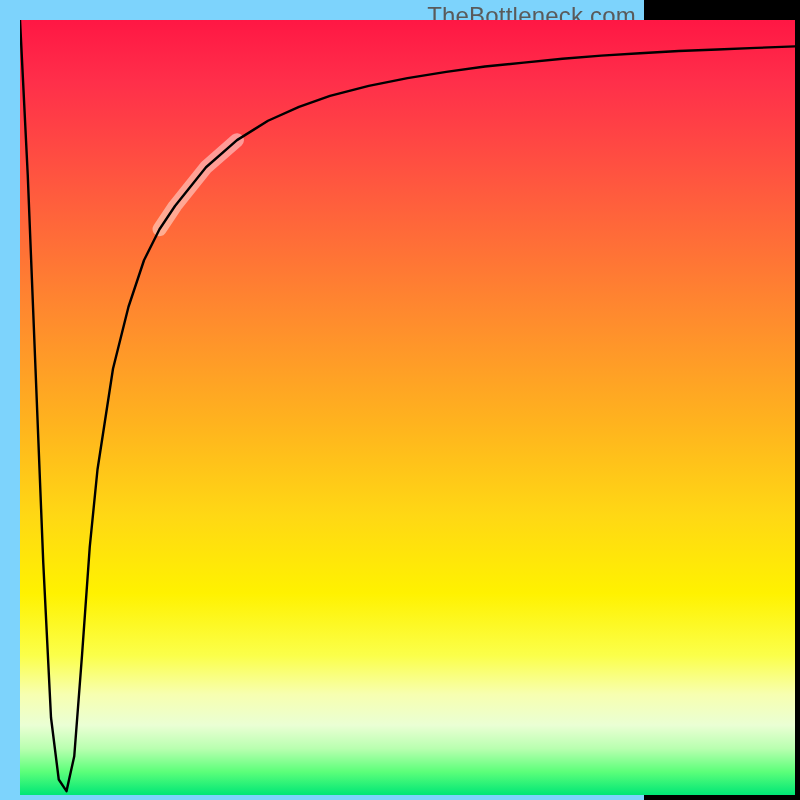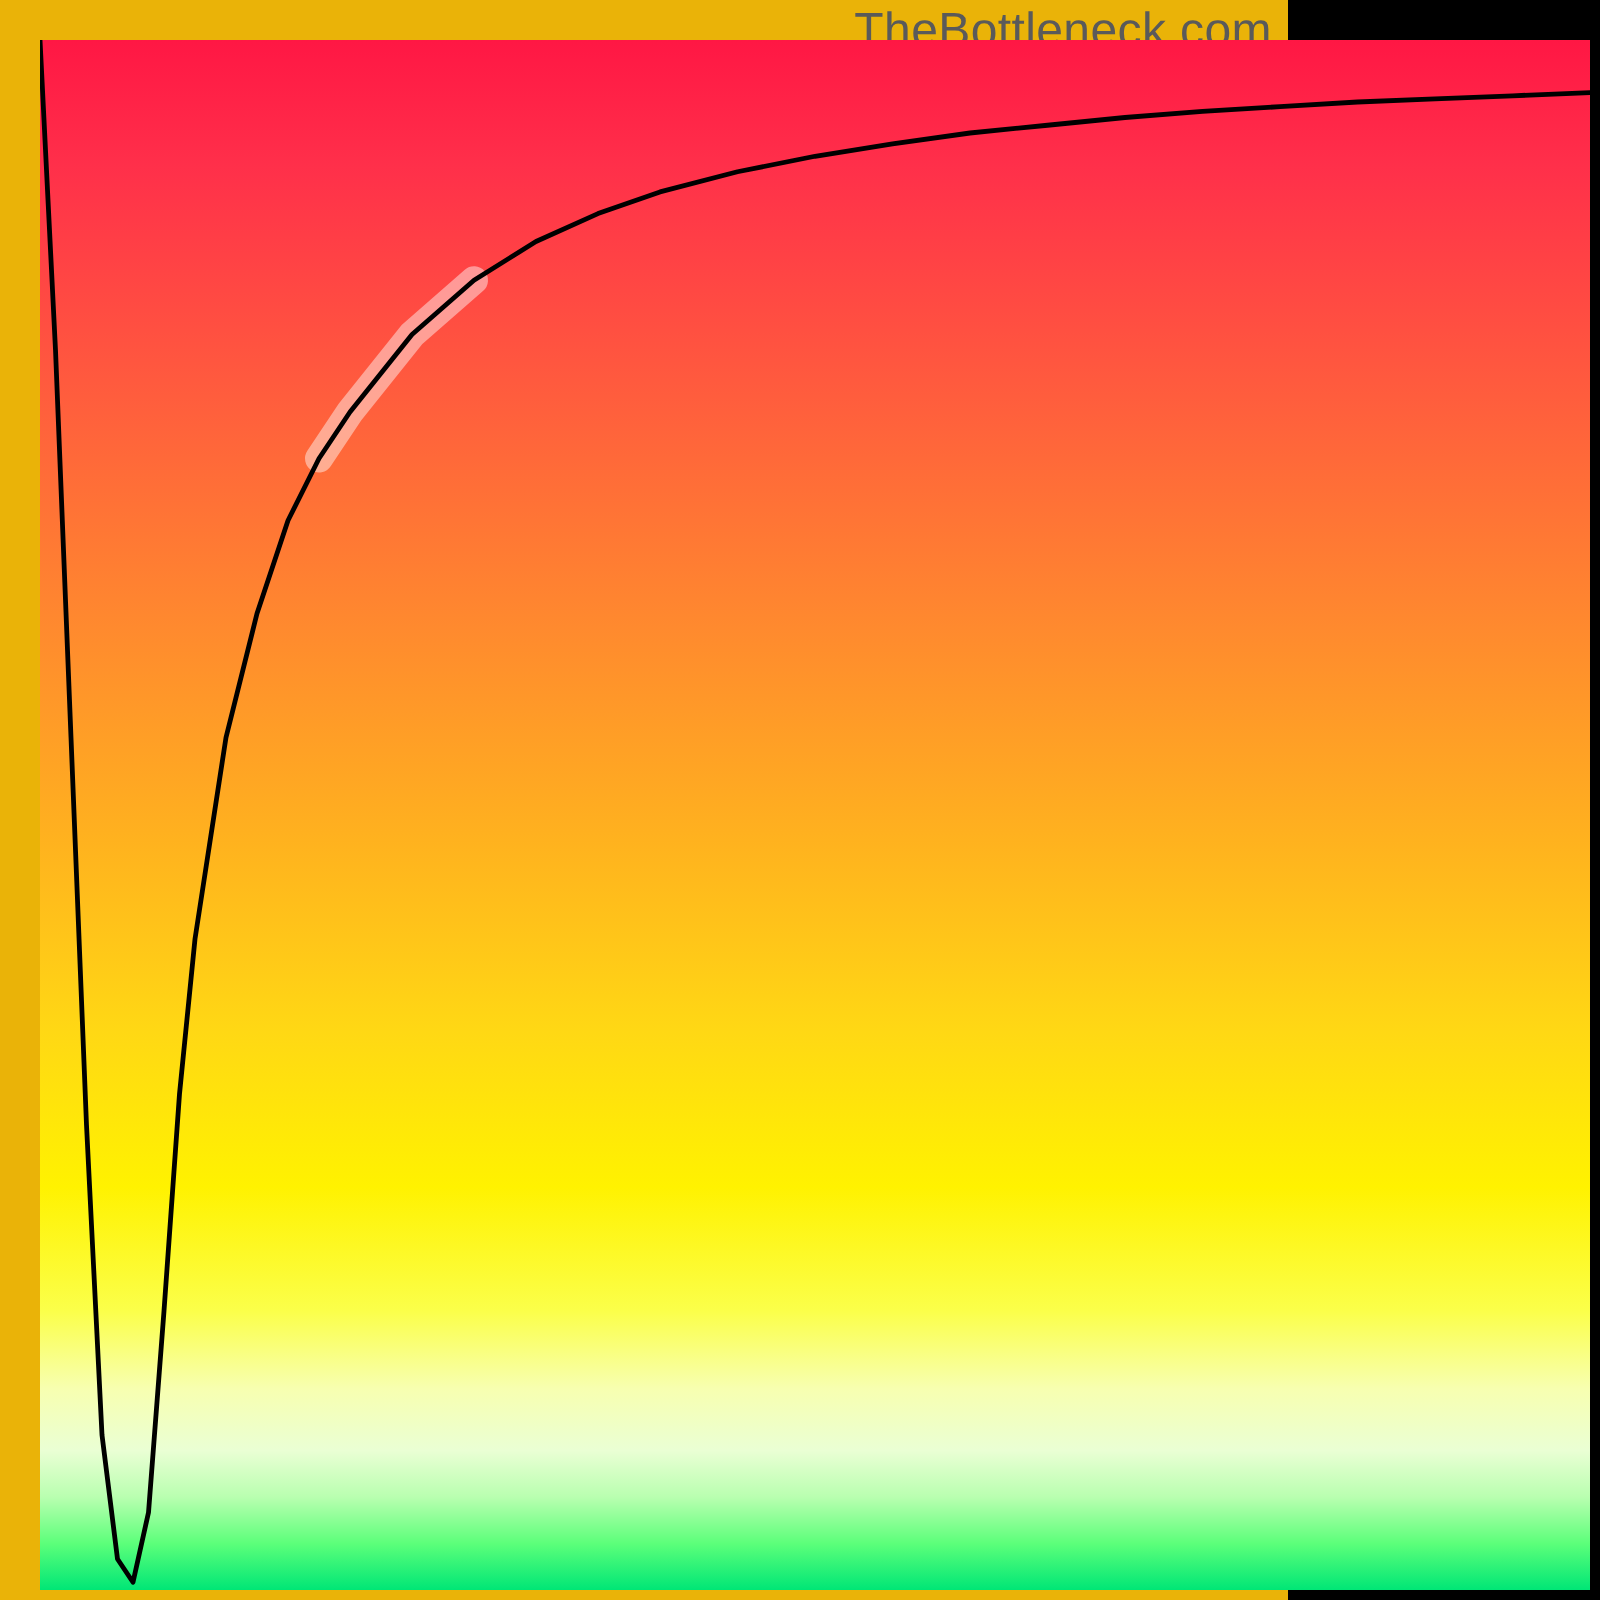--- a/index.html
+++ b/index.html
@@ -8,21 +8,21 @@
     width: 800px;
     height: 800px;
     background: #000;
     font-family: Arial, Helvetica, sans-serif;
     overflow: hidden;
   }
   .frame {
     position: relative;
     width: 644px;
     height: 800px;
-    background: #eab308;
+    background: #7dd3fc;
   }
   .watermark {
     position: absolute;
     top: 2px;
     right: 8px;
     color: #5a5a5a;
     font-size: 24px;
     font-weight: 500;
     letter-spacing: 0.2px;
     user-select: none;

